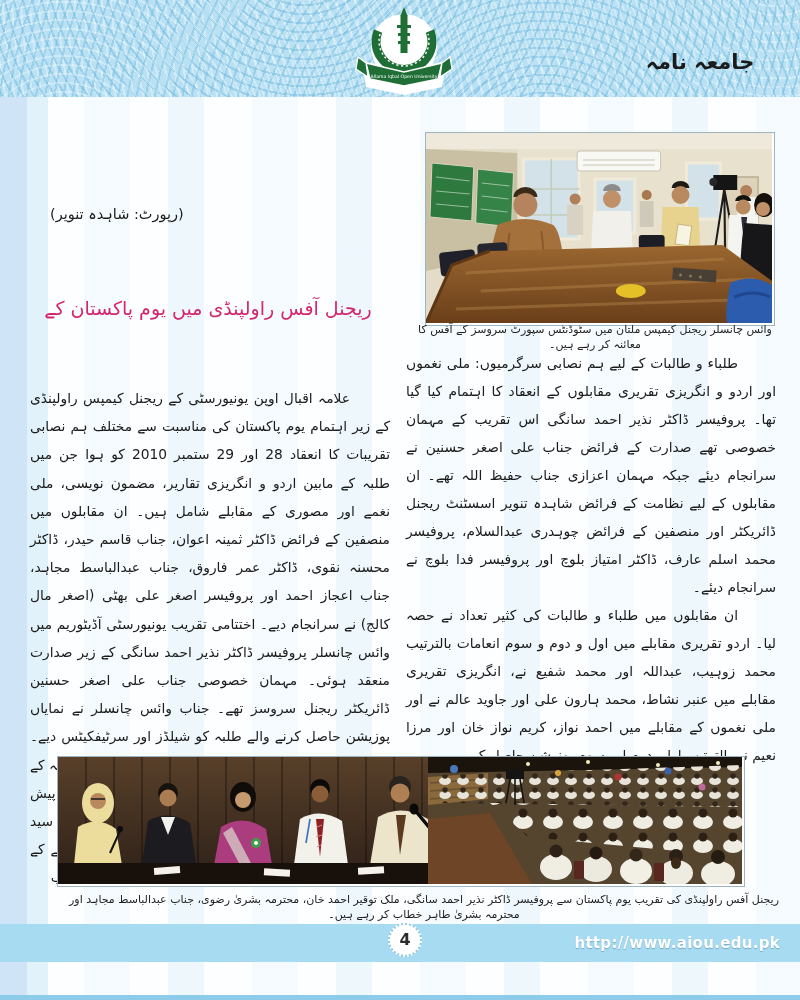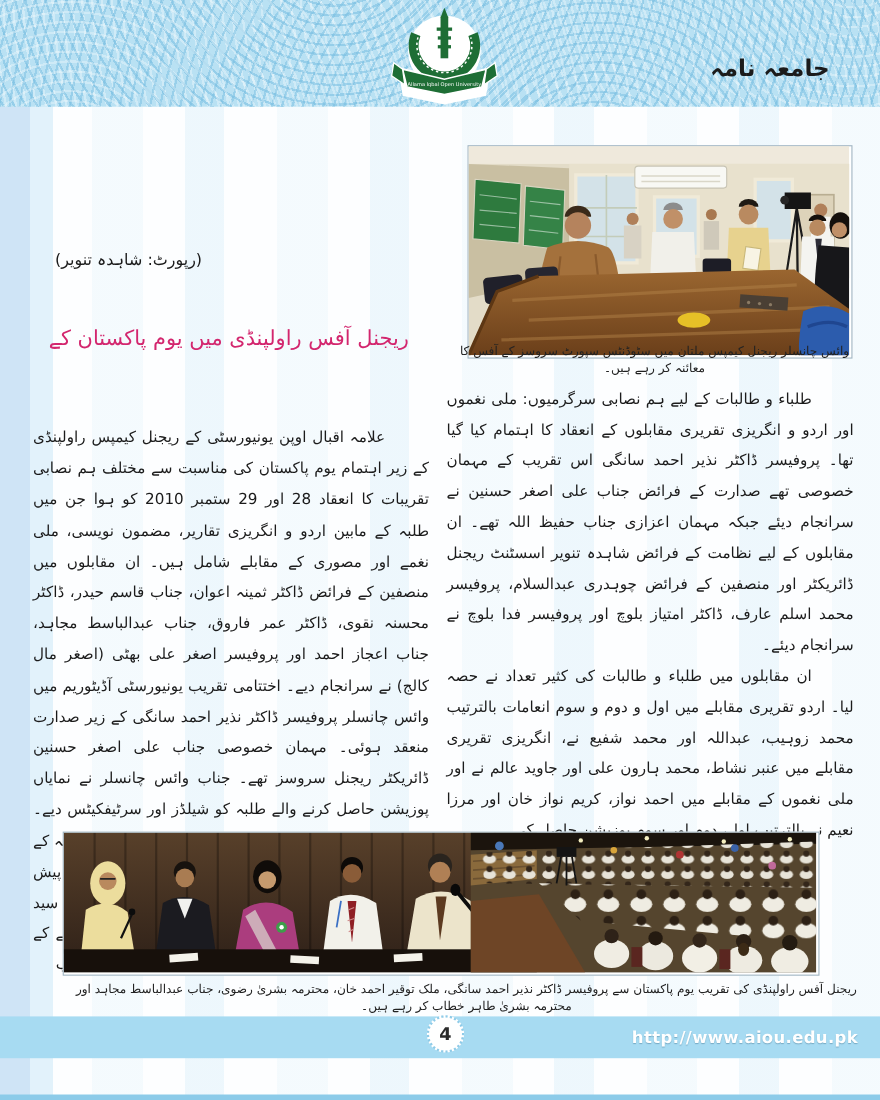--- a/index.html
+++ b/index.html
@@ -25,42 +25,42 @@
   .masthead{
     position:absolute; right:20px; top:50px; width:160px;
     direction:rtl; text-align:left; font-size:21px; font-weight:bold; color:#0d0d0d;
   }
   .urdu{direction:rtl; color:#1b1b1b;text-align:center;}
   .intro{
     position:absolute; left:32px; top:124px; width:356px;
     font-size:15px; line-height:29px; text-align:justify; text-indent:40px;
   }
   .credit{
-    position:absolute; left:32px; top:228px; width:356px;
+    position:absolute; left:32px; top:206px; width:356px;
     font-size:14.5px; text-align:left; padding-left:18px; box-sizing:border-box;
   }
   .headline{
     position:absolute; left:26px; top:290px; width:364px; text-align:center;
     font-size:19px; font-weight:normal; line-height:36px; color:#d3266e;
   }
   .left-body{
     position:absolute; left:30px; top:384px; width:360px;
     font-size:13.8px; line-height:28.2px; text-align:justify; text-indent:40px;
   }
   .right-col{
     position:absolute; left:406px; top:349px; width:370px;
     font-size:13.8px; line-height:28px; text-align:justify;
   }
   .right-col p{margin:0; padding:0;}
   .right-col p.indent{text-indent:38px;}
   .photo-frame{position:absolute; border:1px solid #9fb4c2; background:#fff;}
   .photo-top{left:425px; top:132px; width:348px; height:192px;}
   .photo-bottom{left:57px; top:756px; width:686px; height:129px;}
   .caption{position:absolute; font-size:11px; text-align:center; color:#222; line-height:15px;}
-  .caption-top{left:415px; top:312px; width:360px;}
+  .caption-top{left:415px; top:322px; width:360px;}
   .caption-bottom{left:40px; top:892px; width:720px;margin-left:24px;}
   .footer-band{position:absolute; left:0; top:924px; width:800px; height:38px; background:#a7dbf2;}
   .page-badge{
     position:absolute; left:388px; top:923px; width:30px; height:30px; border-radius:50%;
     background:#ffffff; border:2px dotted #8fcbe8; text-align:center; line-height:30px;
     font-size:16px; font-weight:bold; color:#2b2b2b;
   }
   .footer-url{
     position:absolute; right:20px; top:924px; height:38px; line-height:38px;
     color:#ffffff; font-weight:bold; font-size:15px; letter-spacing:.3px;

